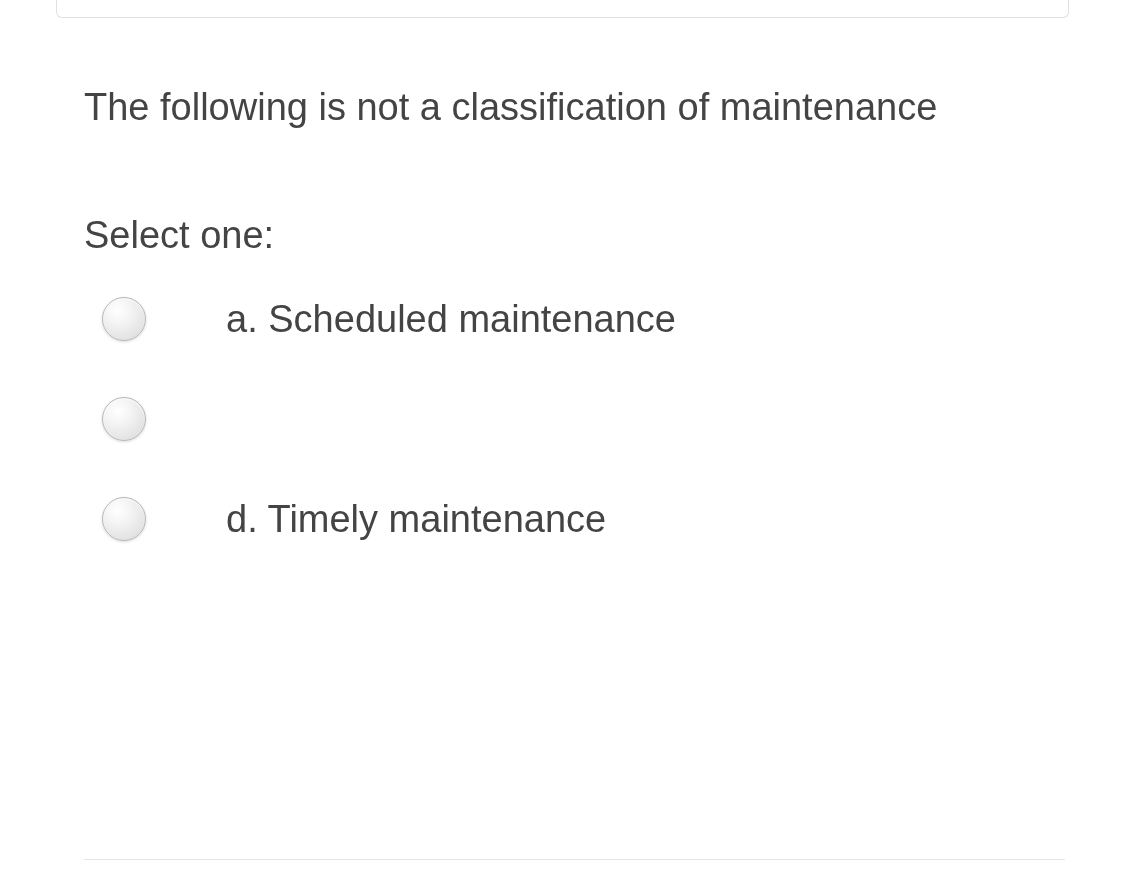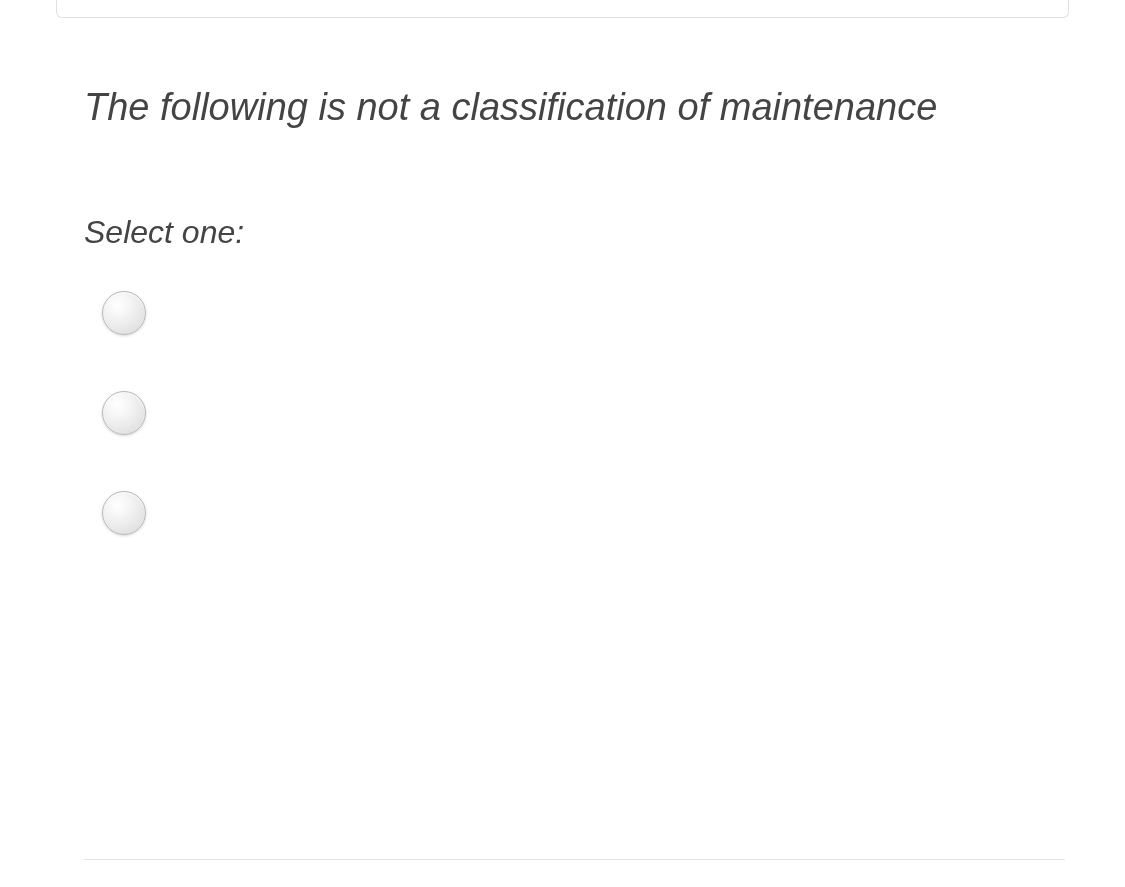--- a/index.html
+++ b/index.html
@@ -1,19 +1,18 @@
 <!DOCTYPE html>
 <html><head>
   <meta charset="utf-8">
   <style>
     * {
       margin: 0;
       padding: 0;
       box-sizing: border-box;
-      font-style: italic;
     }
     body {
       font-family: "Segoe UI", "Helvetica Neue", Arial, sans-serif;
       background: #ffffff;
       width: 1125px;
       height: 887px;
       position: relative;
       color: #444444;
     }
     .top-border {
@@ -35,21 +34,21 @@
       right: 60px;
     }
     .question-text {
       font-size: 38px;
       font-weight: 400;
       line-height: 1.95;
       color: #444444;
       margin-bottom: 70px;
     }
     .prompt {
-      font-size: 32px;
+      font-size: 38px;
       font-weight: 400;
       color: #444444;
       margin-bottom: 40px;
     }
     .options {
       display: flex;
       flex-direction: column;
       gap: 56px;
       padding-left: 18px;
     }
@@ -87,27 +86,35 @@
 
 <div class="top-border"></div>
 
 <div class="content">
   <div class="question-text">The following is not a classification of maintenance</div>
   <div class="prompt">Select one:</div>
   <div class="options">
 
     <div class="option-row">
       <div class="radio"></div>
+      <div class="option-label">
+        <span>a.</span>
+        <span>Scheduled maintenance</span>
+      </div>
     </div>
 
     <div class="option-row">
       <div class="radio"></div>
     </div>
 
 
     <div class="option-row">
       <div class="radio"></div>
+      <div class="option-label">
+        <span>d.</span>
+        <span>Timely maintenance</span>
+      </div>
     </div>
 
   </div>
 </div>
 
 <div class="bottom-border"></div>
 
 </body></html>

